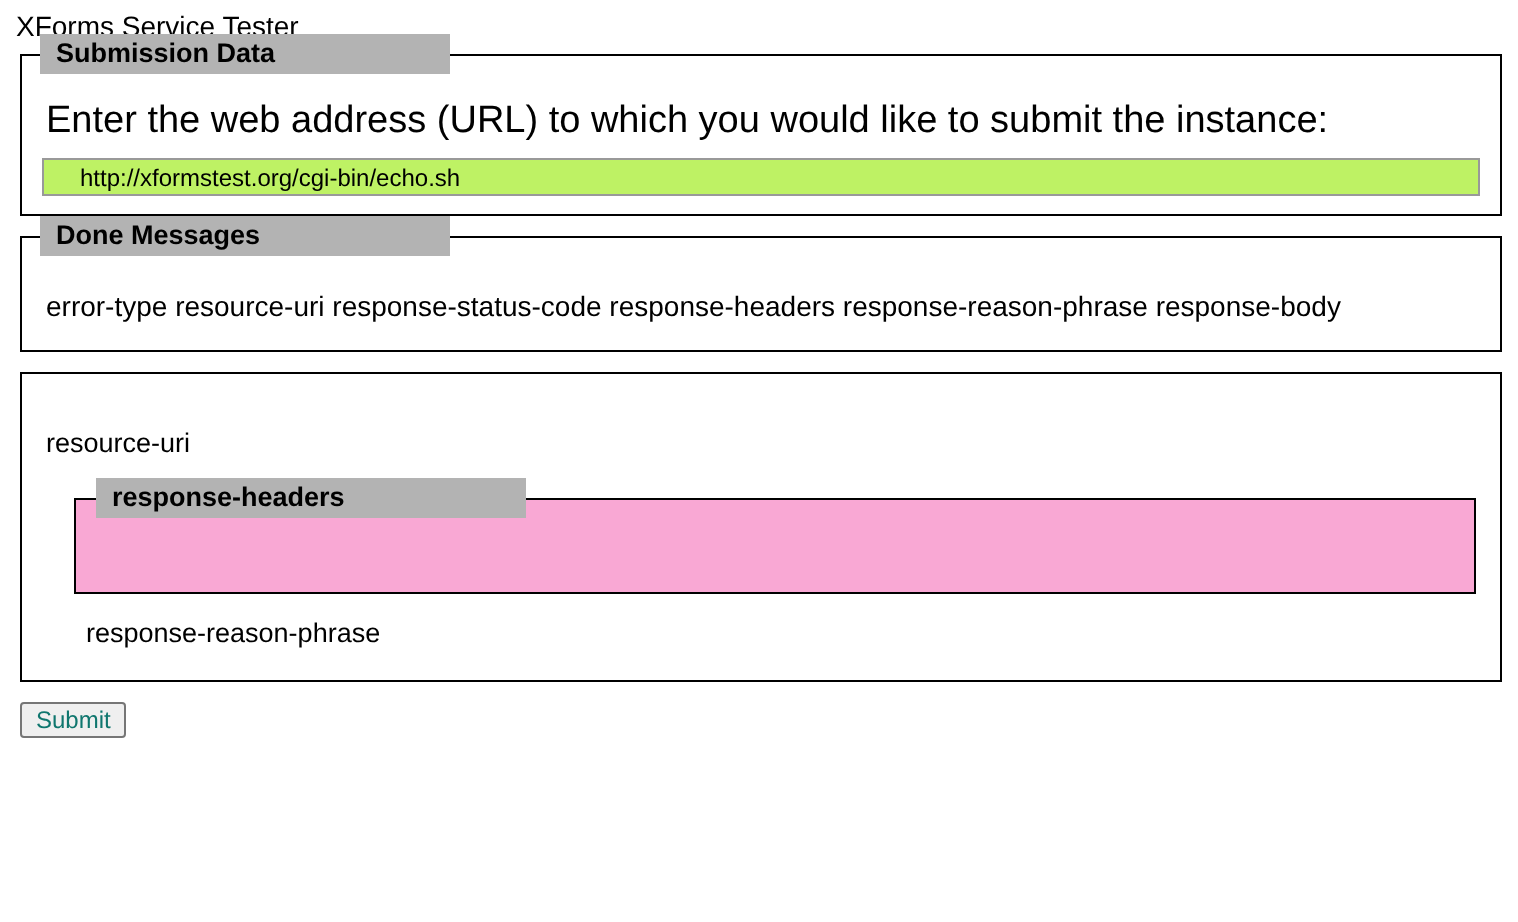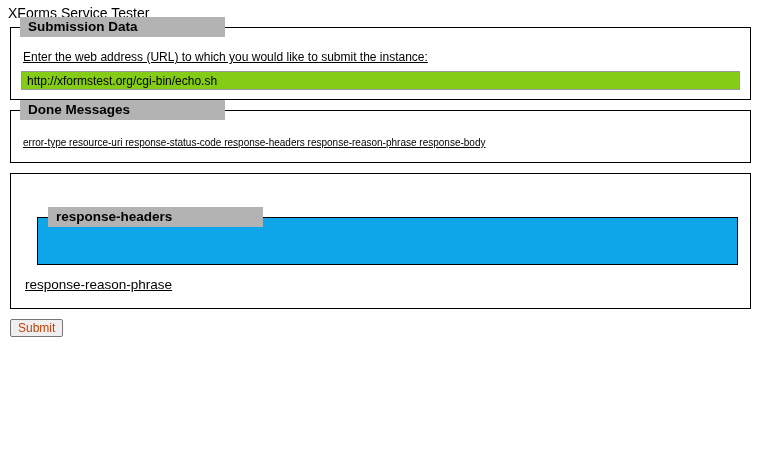--- a/index.html
+++ b/index.html
@@ -19,97 +19,96 @@
     font-size: 14px;
     font-weight: normal;
     margin: 5px 0 6px 8px;
   }
   .fieldset {
     position: relative;
     border: 1px solid #000000;
     margin: 0 8px 10px 10px;
     padding: 0;
     background: #ffffff;
-    text-decoration: underline;
   }
   .legend {
     position: absolute;
     top: -11px;
     left: 9px;
     background: #b3b3b3;
     color: #000000;
     font-weight: bold;
     font-size: 13.5px;
     padding: 2px 10px 3px 8px;
     min-width: 205px;
     box-sizing: border-box;
     line-height: 15px;
   }
   .fs-body {
     padding: 20px 10px 10px 10px;
   }
   .prompt {
-    font-size: 12px;
+    font-size: 19px;
     margin: 0 0 7px 2px;
   }
   .url-input {
     width: 100%;
     box-sizing: border-box;
     border: 1px solid #999999;
     font-family: "Liberation Sans", sans-serif;
     font-size: 12px;
-    padding: 2px 5px;
+    padding: 2px 18px;
     color: #000000;
-    background: #84cc16;
+    background: #bef264;
     height: 19px;
     outline: none;
   }
   #submission-data .fs-body { padding: 22px 10px 9px 10px; }
 
   #error-messages .fs-body {
     padding: 26px 10px 14px 12px;
   }
   .error-line {
-    font-size: 10px;
+    font-size: 14px;
     white-space: nowrap;
   }
 
   #submit-done .fs-body {
     padding: 25px 10px 8px 12px;
   }
   .msg-line {
     font-size: 13.5px;
     line-height: 19px;
   }
   .inner-fieldset {
     position: relative;
     border: 1px solid #000000;
     margin: 18px 2px 10px 14px;
     height: 46px;
-    background: #0ea5e9;
+    background: #f9a8d4;
   }
   .inner-fieldset .legend {
     top: -11px;
     left: 10px;
     min-width: 215px;
     font-size: 13.5px;
   }
   .after-inner {
-    margin: 0 0 6px 2px;
+    margin: 0 0 6px 20px;
   }
   .submit-row {
     margin: 0 0 0 10px;
   }
   .submit-button {
     font-family: "Liberation Sans", sans-serif;
     font-size: 12px;
     padding: 1px 7px;
     border: 1px solid #767676;
     background: #efefef;
-    color: #c2410c;
+    color: #0f766e;
     border-radius: 2px;
   }
 </style>
 </head>
 <body>
 
 <div class="page-title">XForms Service Tester</div>
 
 <div class="fieldset" id="submission-data">
   <div class="legend">Submission Data</div>
@@ -121,20 +120,21 @@
 
 <div class="fieldset" id="error-messages">
   <div class="legend">Done Messages</div>
   <div class="fs-body">
     <div class="error-line">error-type resource-uri response-status-code response-headers response-reason-phrase response-body</div>
   </div>
 </div>
 
 <div class="fieldset" id="submit-done">
   <div class="fs-body">
+    <div class="msg-line">resource-uri</div>
 
     <div class="inner-fieldset">
       <div class="legend">response-headers</div>
     </div>
 
     <div class="msg-line after-inner">response-reason-phrase</div>
   </div>
 </div>
 
 <div class="submit-row">

